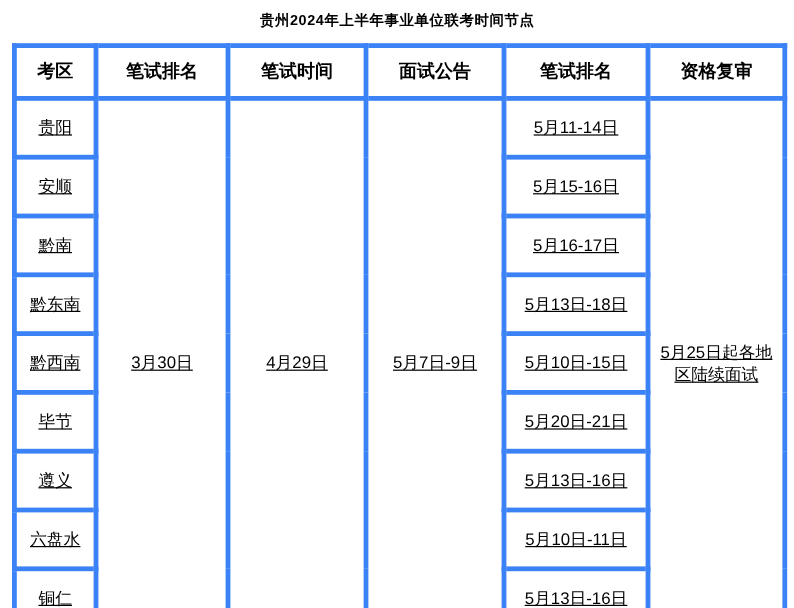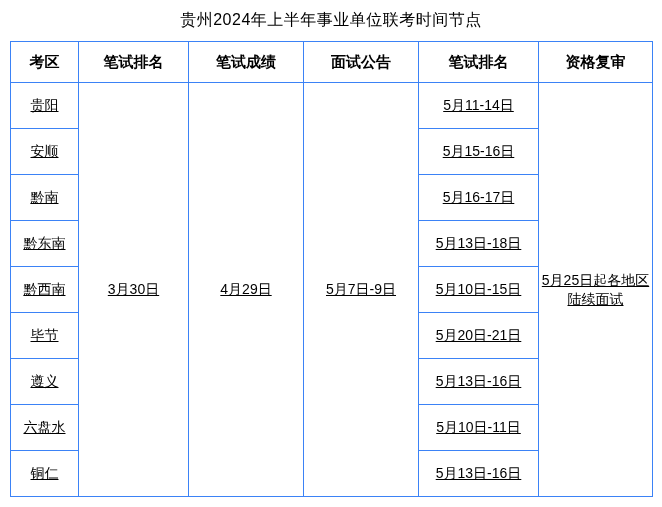--- a/index.html
+++ b/index.html
@@ -16,34 +16,34 @@
   }
   .sheet {
     width: 662px;
     height: 507px;
     box-sizing: border-box;
     padding: 0;
     background: #ffffff;
   }
   .title {
     text-align: center;
-    font-weight: normal;
-    font-size: 16px;
+    font-weight: bold;
+    font-size: 12px;
     letter-spacing: 0.5px;
     padding: 10px 0 12px 0;
     line-height: 1.2;
   }
   table.grid {
     border-collapse: collapse;
     table-layout: fixed;
     margin: 0 10px;
     width: 642px;
   }
   table.grid th, table.grid td {
-    border: 1px solid #3b82f6;
+    border: 4px solid #3b82f6;
     text-align: center;
     vertical-align: middle;
     font-size: 14px;
     padding: 0 2px;
     line-height: 1.35;
   }
   table.grid th {
     font-weight: bold;
     font-size: 15px;
     height: 40px;
@@ -82,21 +82,21 @@
       <col class="col-exam">
       <col class="col-score">
       <col class="col-rank">
       <col class="col-review">
       <col class="col-notice">
     </colgroup>
     <thead>
       <tr>
         <th>考区</th>
         <th>笔试排名</th>
-        <th>笔试成绩</th>
+        <th>笔试时间</th>
         <th>面试公告</th>
         <th>笔试排名</th>
         <th>资格复审</th>
       </tr>
     </thead>
     <tbody>
       <tr>
         <td class="region">贵阳</td>
         <td class="span-cell" rowspan="9">3月30日</td>
         <td class="span-cell" rowspan="9">4月29日</td>

